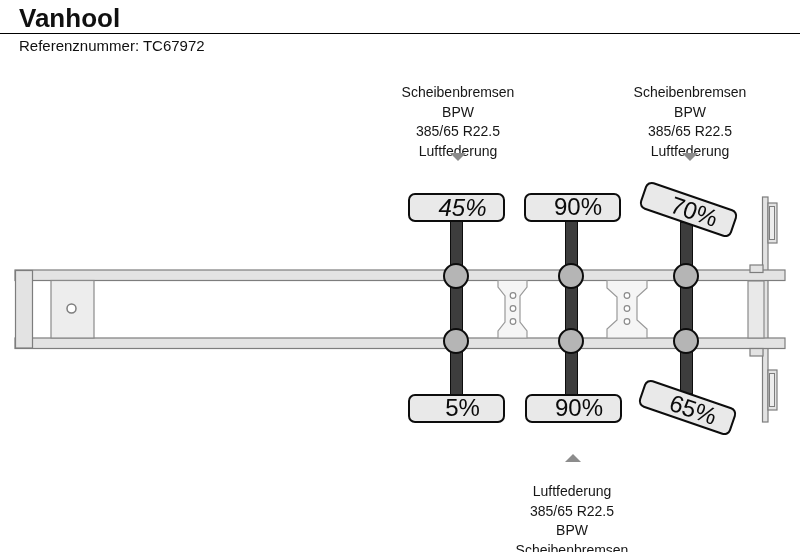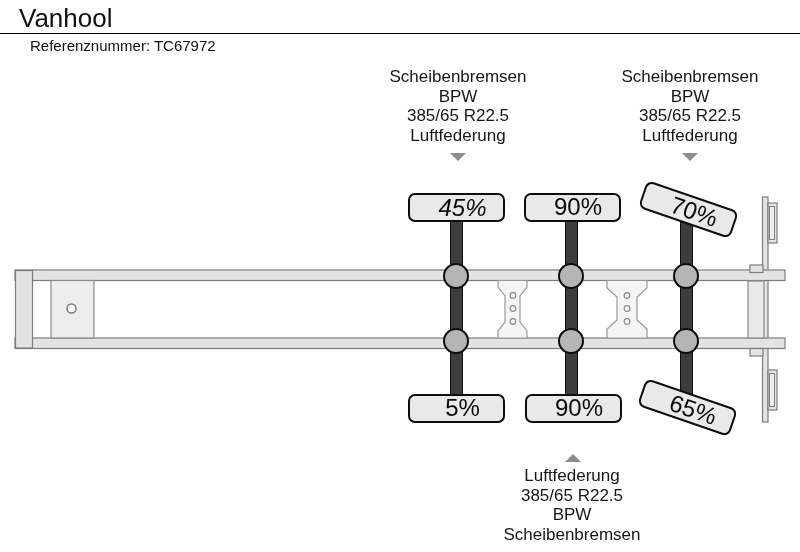--- a/index.html
+++ b/index.html
@@ -3,26 +3,26 @@
 <meta charset="utf-8">
 <style>
   html,body { margin:0; padding:0; background:#ffffff; }
   .stage {
     position:relative; width:800px; height:552px; overflow:hidden;
     background:#ffffff; font-family:"Liberation Sans", sans-serif; color:#111;
   }
   .abs { position:absolute; }
 
   
-  .title { left:19px; top:3px; font-size:26px; line-height:30px; font-weight:400; color:#101010; }
+  .title { left:19px; top:3px; font-size:26px; line-height:30px; font-weight:700; color:#101010; }
   .divider { left:0; top:33px; width:800px; height:0; border-top:1.6px solid #000; }
-  .refline { left:30px; top:37px; font-size:15px; line-height:18px; color:#101010; }
+  .refline { left:19px; top:37px; font-size:15px; line-height:18px; color:#101010; }
 
   
-  .spec { width:220px; text-align:center; font-size:17px; line-height:19.5px; color:#161616; z-index:6; }
+  .spec { width:220px; text-align:center; font-size:14px; line-height:19.5px; color:#161616; z-index:6;margin-top:16px; }
   .arrow-down { width:0; height:0; border-left:8px solid transparent; border-right:8px solid transparent;
                 border-top:8px solid #8c8c8c; z-index:6; }
   .arrow-up   { width:0; height:0; border-left:8px solid transparent; border-right:8px solid transparent;
                 border-bottom:8px solid #8c8c8c; z-index:6; }
 
   
   .axle-bar { width:13px; background:#3d3d3d; border:1.5px solid #0d0d0d; box-sizing:border-box; z-index:2; }
 
   
   .hub { width:22px; height:22px; border-radius:50%; background:#b5b5b5;

